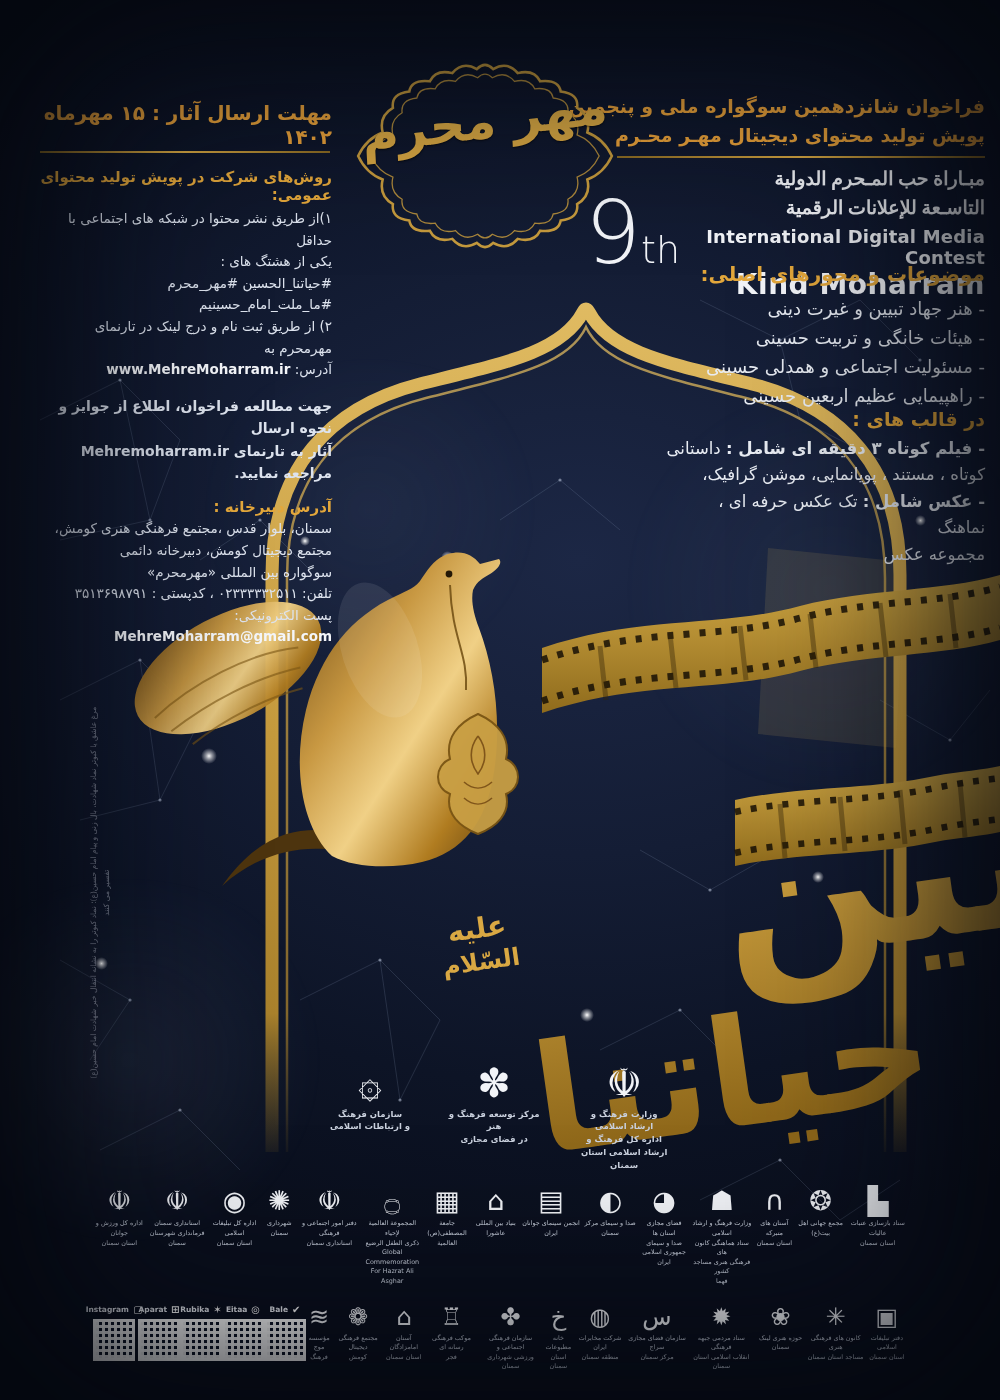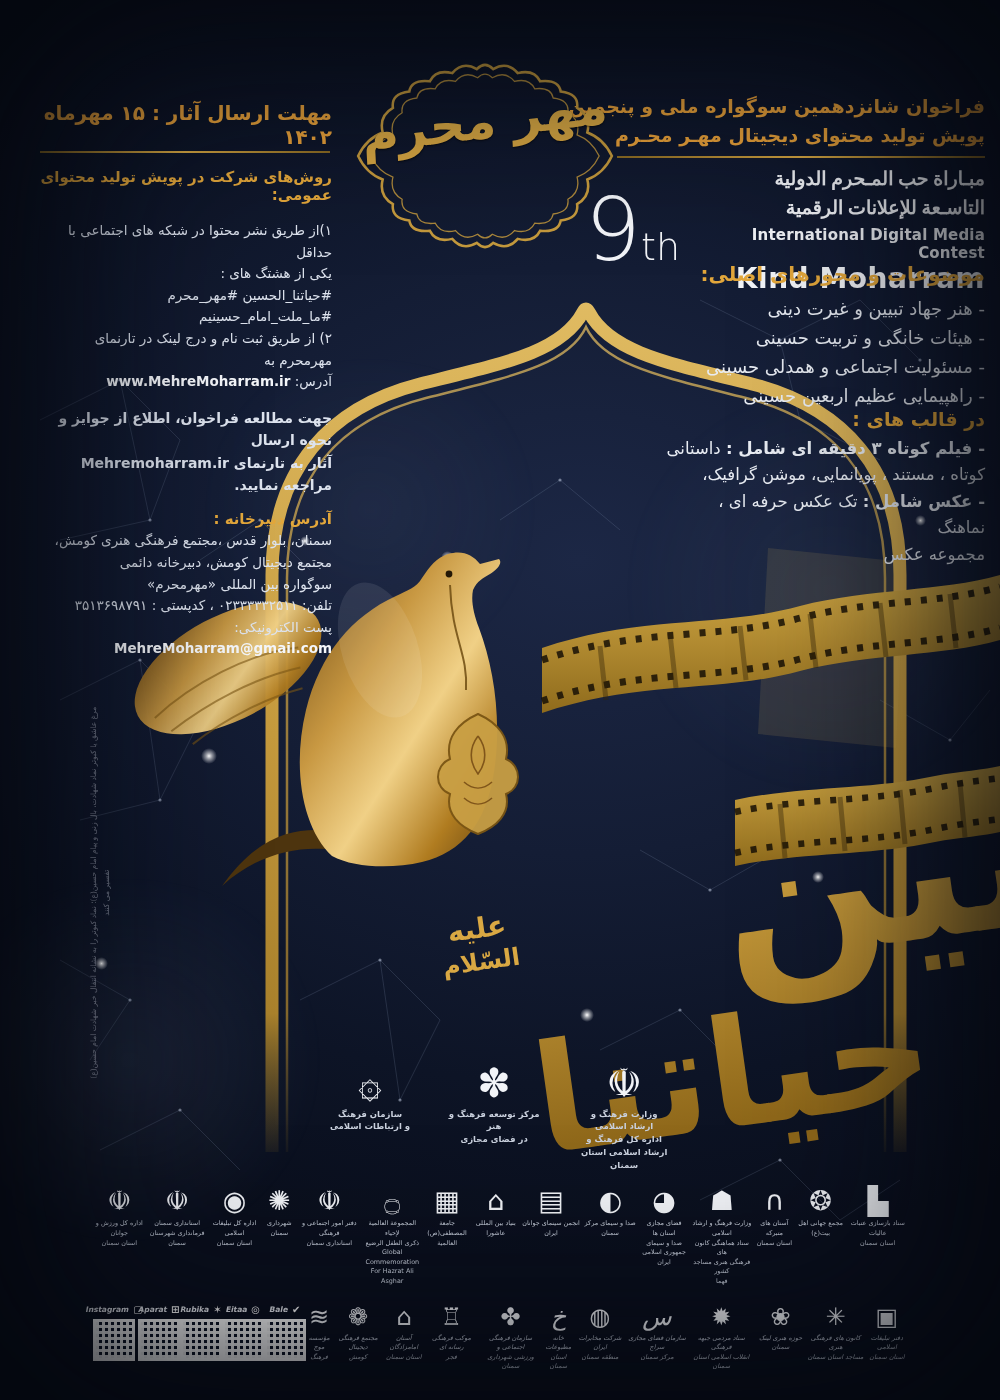--- a/index.html
+++ b/index.html
@@ -22,44 +22,44 @@
   .medallion .cal{position:absolute;left:0;top:38px;width:100%;text-align:center;direction:rtl;
     font-size:50px;font-weight:bold;color:#d9a843;transform:rotate(-7deg) skewX(-4deg);
     text-shadow:0 1px 2px rgba(0,0,0,.6);line-height:1.0;}
   .contest{position:absolute;right:15px;top:165px;width:400px;direction:ltr;
     display:flex;justify-content:flex-end;align-items:center;gap:14px;color:#f2f4f8;}
   .edition{display:flex;align-items:flex-end;line-height:.85;}
   .ed-num{font-size:88px;font-weight:200;}
   .ed-suf{font-size:38px;font-weight:300;padding-bottom:4px;}
   .contest-text{text-align:right;}
   .ar-line{font-size:19px;font-weight:bold;line-height:1.5;direction:rtl;font-family:Liberation Serif, serif;}
-  .en-sub{font-size:15px;font-weight:bold;margin-top:4px;letter-spacing:.2px;}
+  .en-sub{font-size:18px;font-weight:bold;margin-top:4px;letter-spacing:.2px;}
   .en-title{font-size:28px;font-weight:bold;letter-spacing:.5px;}
   .topics{position:absolute;right:15px;top:262px;width:400px;text-align:right;direction:rtl;color:#e8ecf3;}
   .topics .hd{font-size:20px;font-weight:bold;color:#e3a73b;margin-bottom:8px;}
   .topics .it{font-size:18px;line-height:1.62;}
   .formats{position:absolute;right:15px;top:408px;width:400px;text-align:right;direction:rtl;color:#e8ecf3;}
   .formats .hd{font-size:19px;font-weight:bold;color:#e3a73b;margin-bottom:6px;}
   .formats .ln{font-size:16.5px;line-height:1.6;}
   .formats b{font-weight:bold;}
   .leftcol{position:absolute;left:38px;top:168px;width:294px;text-align:right;direction:rtl;color:#dde3ee;}
-  .leftcol .hd{font-size:15px;font-weight:bold;color:#e3a73b;margin-bottom:16px;}
+  .leftcol .hd{font-size:15px;font-weight:bold;color:#e3a73b;margin-bottom:4px;}
   .leftcol .ln{font-size:13.5px;line-height:1.6;}
   .leftcol .latin{direction:ltr;unicode-bidi:embed;font-weight:bold;color:#f4f6fa;}
   .leftcol .note{font-weight:bold;font-size:14px;line-height:1.6;margin-top:14px;}
   .leftcol .sec-hd{font-size:15px;font-weight:bold;color:#e3a73b;margin-top:14px;margin-bottom:2px;}
   .sidenote{position:absolute;left:-94px;top:880px;width:390px;text-align:center;
     transform:rotate(-90deg);transform-origin:center;font-size:7.5px;line-height:1.7;
     color:rgba(205,212,226,.55);direction:rtl;}
   
   .logos{position:absolute;left:0;bottom:28px;width:1000px;}
   .lrow{display:flex;direction:ltr;align-items:flex-start;}
   .row1{justify-content:center;gap:38px;margin-bottom:16px;}
   .row2{justify-content:space-between;padding:0 92px;margin-bottom:18px;}
-  .row3{justify-content:space-between;padding:0 90px;align-items:flex-start;font-style:italic;}
+  .row3{justify-content:space-between;padding:0 90px;align-items:flex-start;}
   .logo{display:flex;flex-direction:column;align-items:center;max-width:92px;}
   .lgi{color:#f2f4f8;line-height:1;}
   .row1 .lgi{font-size:40px;}
   .row2 .lgi{font-size:27px;}
   .row3 .lgi{font-size:24px;}
   .cap{white-space:pre-line;text-align:center;color:#c9d0dd;margin-top:5px;}
   .row1 .cap{font-size:8.5px;line-height:1.5;font-weight:bold;}
   .row2 .cap{font-size:6.4px;line-height:1.5;}
   .row3 .cap{font-size:6.4px;line-height:1.5;}
   .icon::before{display:block;}

